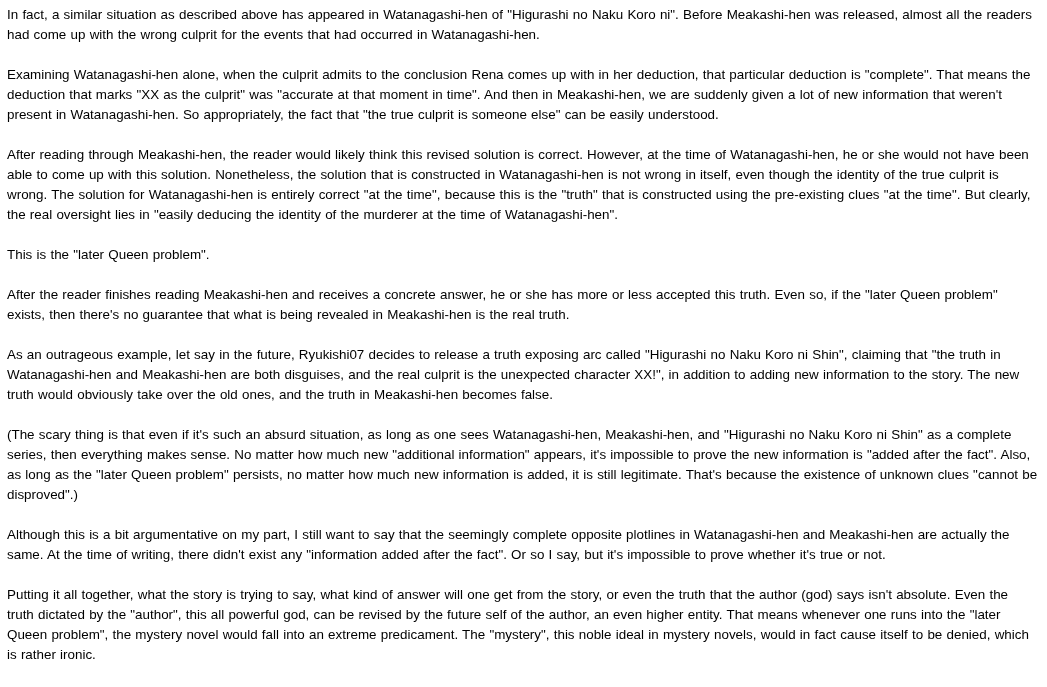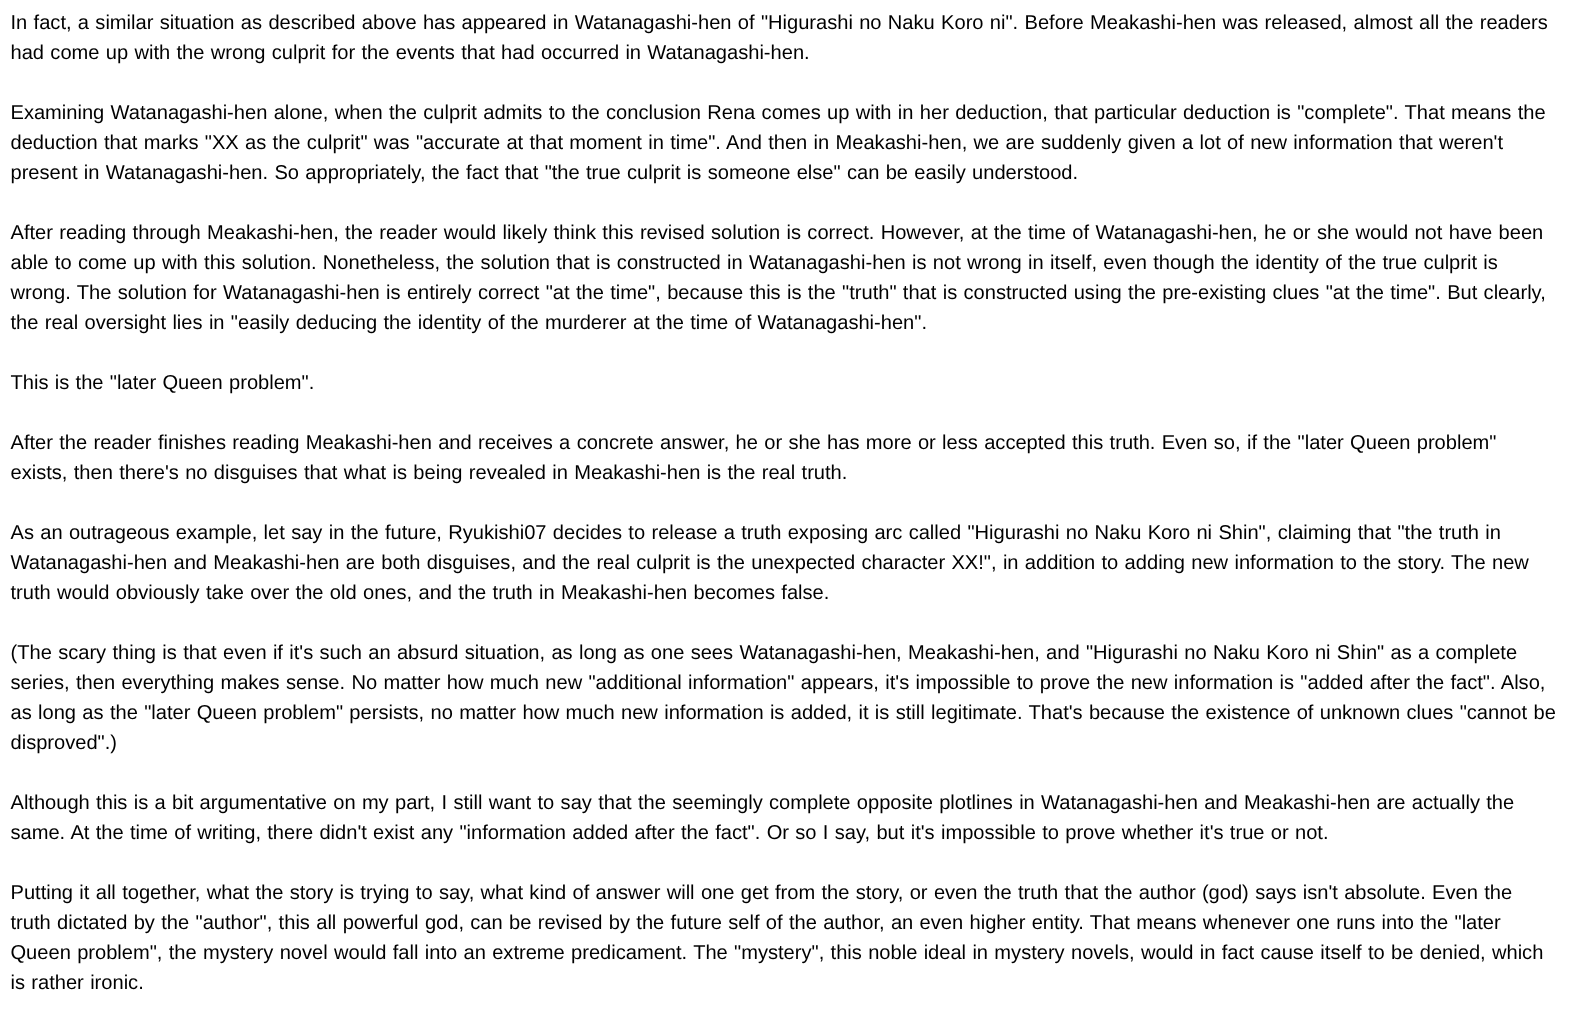--- a/index.html
+++ b/index.html
@@ -26,19 +26,19 @@
   }
 </style>
 </head>
 <body>
 
 <main class="document">
   <p>In fact, a similar situation as described above has appeared in Watanagashi-hen of "Higurashi no Naku Koro ni". Before Meakashi-hen was released, almost all the readers had come up with the wrong culprit for the events that had occurred in Watanagashi-hen.</p>
   <p>Examining Watanagashi-hen alone, when the culprit admits to the conclusion Rena comes up with in her deduction, that particular deduction is "complete". That means the deduction that marks "XX as the culprit" was "accurate at that moment in time". And then in Meakashi-hen, we are suddenly given a lot of new information that weren't present in Watanagashi-hen. So appropriately, the fact that "the true culprit is someone else" can be easily understood.</p>
   <p>After reading through Meakashi-hen, the reader would likely think this revised solution is correct. However, at the time of Watanagashi-hen, he or she would not have been able to come up with this solution. Nonetheless, the solution that is constructed in Watanagashi-hen is not wrong in itself, even though the identity of the true culprit is wrong. The solution for Watanagashi-hen is entirely correct "at the time", because this is the "truth" that is constructed using the pre-existing clues "at the time". But clearly, the real oversight lies in "easily deducing the identity of the murderer at the time of Watanagashi-hen".</p>
   <p>This is the "later Queen problem".</p>
-  <p>After the reader finishes reading Meakashi-hen and receives a concrete answer, he or she has more or less accepted this truth. Even so, if the "later Queen problem" exists, then there's no disguises that what is being revealed in Meakashi-hen is the real truth.</p>
+  <p>After the reader finishes reading Meakashi-hen and receives a concrete answer, he or she has more or less accepted this truth. Even so, if the "later Queen problem" exists, then there's no guarantee that what is being revealed in Meakashi-hen is the real truth.</p>
   <p>As an outrageous example, let say in the future, Ryukishi07 decides to release a truth exposing arc called "Higurashi no Naku Koro ni Shin", claiming that "the truth in Watanagashi-hen and Meakashi-hen are both disguises, and the real culprit is the unexpected character XX!", in addition to adding new information to the story. The new truth would obviously take over the old ones, and the truth in Meakashi-hen becomes false.</p>
   <p>(The scary thing is that even if it's such an absurd situation, as long as one sees Watanagashi-hen, Meakashi-hen, and "Higurashi no Naku Koro ni Shin" as a complete series, then everything makes sense. No matter how much new "additional information" appears, it's impossible to prove the new information is "added after the fact". Also, as long as the "later Queen problem" persists, no matter how much new information is added, it is still legitimate. That's because the existence of unknown clues "cannot be disproved".)</p>
   <p>Although this is a bit argumentative on my part, I still want to say that the seemingly complete opposite plotlines in Watanagashi-hen and Meakashi-hen are actually the same. At the time of writing, there didn't exist any "information added after the fact". Or so I say, but it's impossible to prove whether it's true or not.</p>
   <p>Putting it all together, what the story is trying to say, what kind of answer will one get from the story, or even the truth that the author (god) says isn't absolute. Even the truth dictated by the "author", this all powerful god, can be revised by the future self of the author, an even higher entity. That means whenever one runs into the "later Queen problem", the mystery novel would fall into an extreme predicament. The "mystery", this noble ideal in mystery novels, would in fact cause itself to be denied, which is rather ironic.</p>
   <p>With a bit of sarcasm on my part, I call this phenomenon "Anti-Mystery".</p>
 </main>
 
 </body></html>

